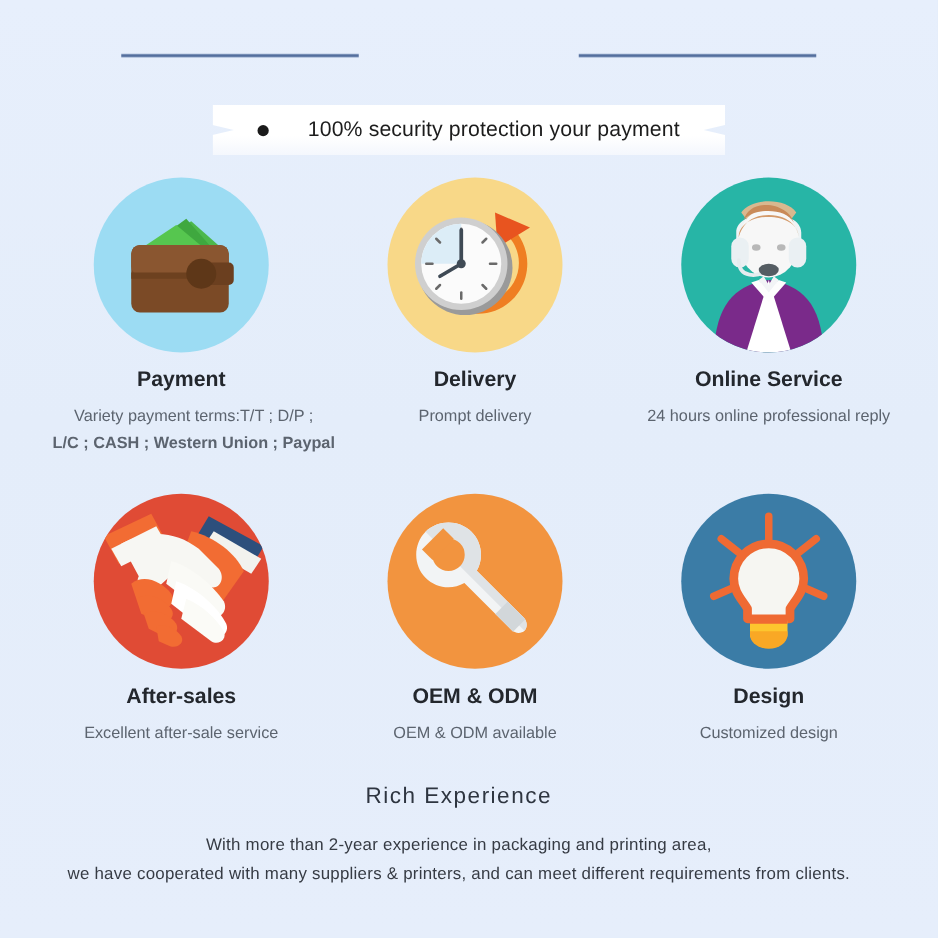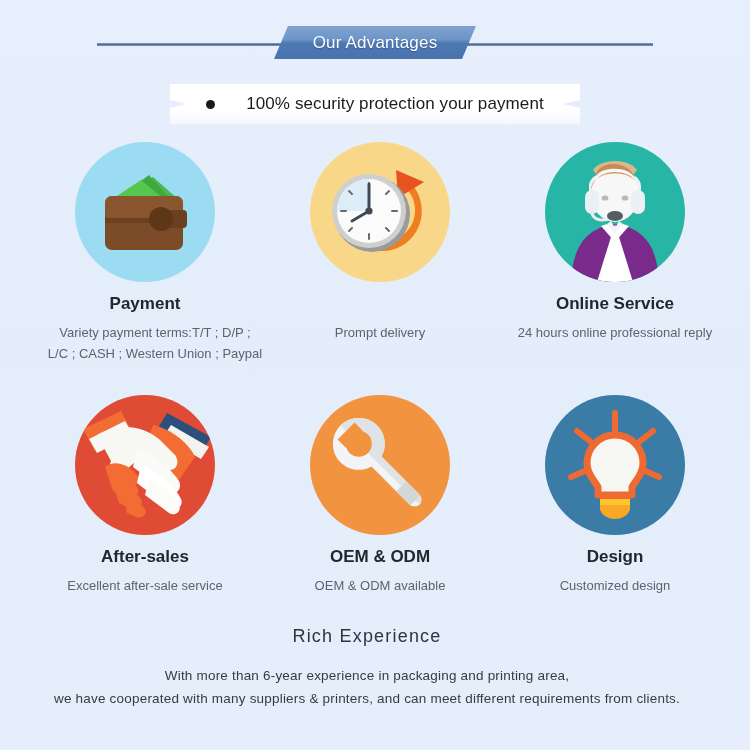--- a/index.html
+++ b/index.html
@@ -158,21 +158,21 @@
   .feature-desc {
     position: absolute;
     left: -35px;
     top: 186px;
     width: 320px;
     text-align: center;
     font-size: 13px;
     line-height: 21px;
     color: #5c646f;
   }
-  .feature-desc .l2 { display: block; }
+  .feature-desc .l2 { display: block; font-weight: bold; }
 
   
   .cell.payment .feature-desc {
     left: -8px;
     width: 266px;
     text-align: center;
     top: 186px;
     padding-left: 10px;
   }
 
@@ -198,23 +198,20 @@
   }
 </style>
 </head>
 <body>
 
 <div id="page">
 
   <div class="header">
     <div class="hline left"></div>
     <div class="hline right"></div>
-    <div class="ribbon">
-      <div class="ribbon-label">Our Advantages</div>
-    </div>
   </div>
 
   <div class="security-banner"></div>
   <div class="security-inner" style="left:170px;top:84px;">
     <span class="bullet"></span>
     <span class="security-text">100% security protection your payment</span>
   </div>
 
   <div class="grid">
 
@@ -261,20 +258,21 @@
               <line x1="39" y1="49" x2="42" y2="52"></line>
               <line x1="76" y1="86" x2="79" y2="89"></line>
               <line x1="79" y1="49" x2="76" y2="52"></line>
               <line x1="42" y1="86" x2="39" y2="89"></line>
             </g>
             <line x1="59" y1="69" x2="59" y2="42" stroke="#3f4a55" stroke-width="3" stroke-linecap="round"></line>
             <line x1="59" y1="69" x2="42" y2="79" stroke="#3f4a55" stroke-width="3" stroke-linecap="round"></line>
             <circle cx="59" cy="69" r="3.6" fill="#3f4a55"></circle>
           </svg>
         </div>
+        <div class="feature-title">Delivery</div>
         <div class="feature-desc">Prompt delivery</div>
       </div>
 
       <div class="cell c2">
         <div class="icon-wrap">
           <div class="icon-circle" style="background:#27b5a6;"></div>
           <svg class="icon-svg" viewBox="0 0 140 140">
             <defs>
               <clipPath id="circClip">
                   <circle cx="70" cy="70" r="70"></circle>
@@ -371,17 +369,17 @@
           </svg>
         </div>
         <div class="feature-title">Design</div>
         <div class="feature-desc">Customized design</div>
       </div>
     </div>
   </div>
 
   <div class="bottom">
     <div class="bottom-title">Rich Experience</div>
-    <div class="bottom-line">With more than 6-year experience in packaging and printing area,</div>
+    <div class="bottom-line">With more than 2-year experience in packaging and printing area,</div>
     <div class="bottom-line">we have cooperated with many suppliers &amp; printers, and can meet different requirements from clients.</div>
   </div>
 
 </div>
 
 </body></html>

